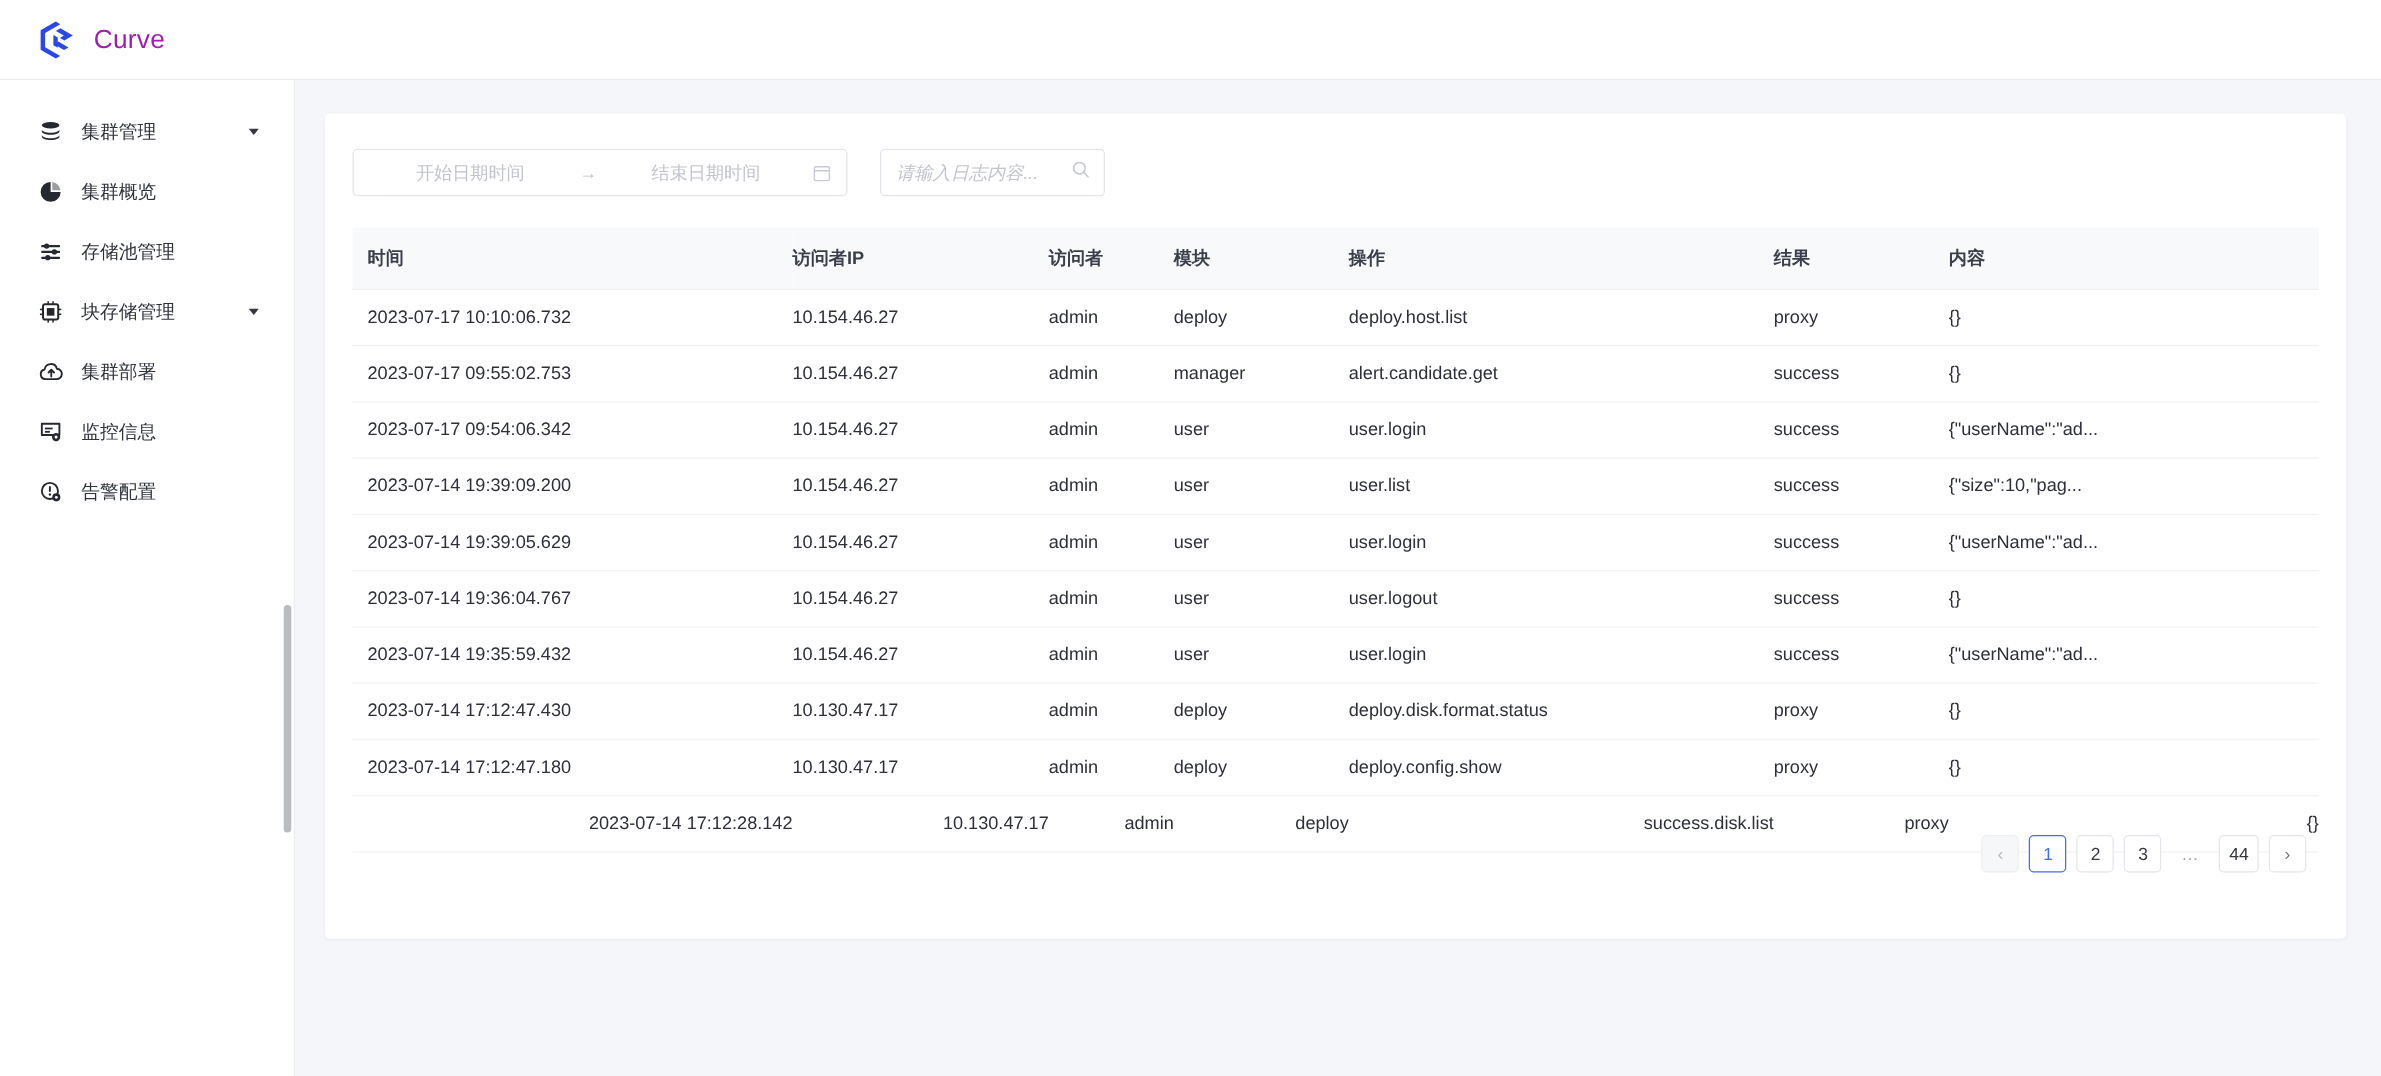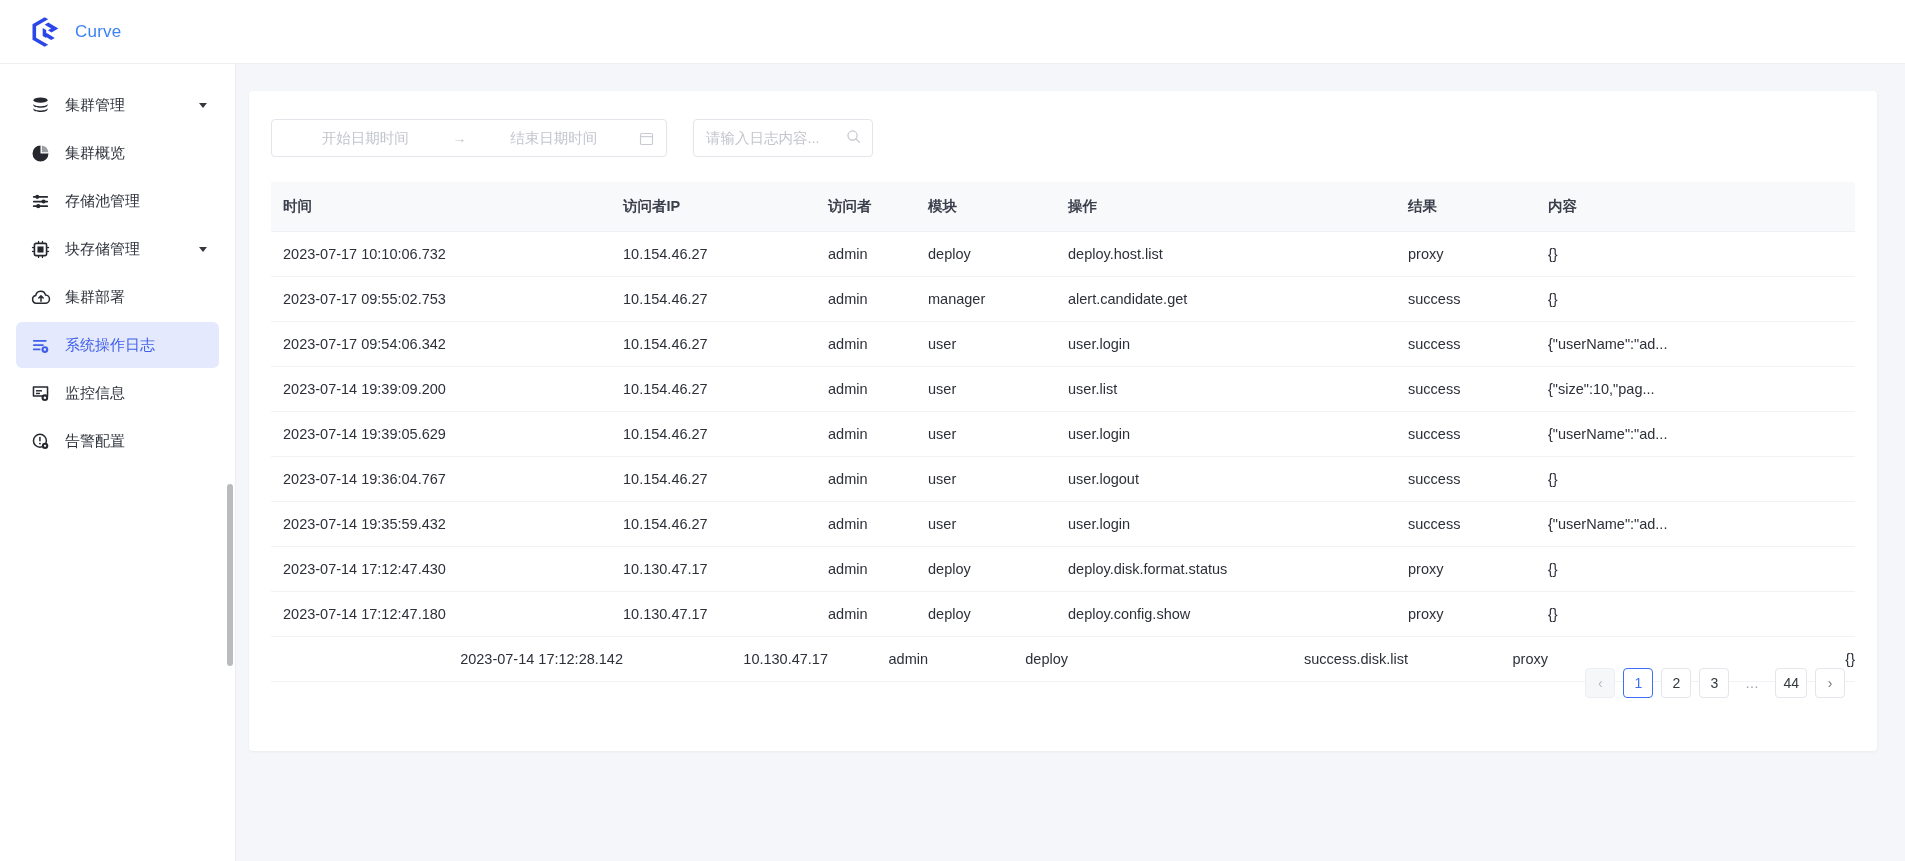--- a/index.html
+++ b/index.html
@@ -16,21 +16,21 @@
   .topbar {
     position: absolute; top: 0; left: 0; right: 0; height: 64px;
     background: #ffffff;
     border-bottom: 1px solid #eceef2;
     display: flex; align-items: center; justify-content: space-between;
     z-index: 20;
   }
   .brand { display: flex; align-items: center; gap: 13px; padding-left: 28px; }
   .brand-mark { width: 34px; height: 34px; display: block; }
   .brand-name {
-    font-size: 17px; color: #3b82f6; letter-spacing: .2px;
+    font-size: 21px; color: #a21caf; letter-spacing: .2px;
   }
   .topbar-right {
     display: flex; align-items: center; gap: 0; padding-right: 30px;
   }
   .tb-item {
     display: flex; align-items: center; gap: 6px;
     font-size: 15px; color: #2b2f38;
     padding: 6px 18px; cursor: pointer; white-space: nowrap;
   }
   .caret {
@@ -76,21 +76,21 @@
     background: #b9bcbf;
   }
 
   
   .main {
     position: absolute; top: 64px; left: 236px; right: 0; bottom: 0;
     background: #f5f6f9;
     overflow: hidden;
   }
   .card {
-    position: absolute; top: 27px; left: 13px; right: 28px; height: 660px;
+    position: absolute; top: 27px; left: 24px; right: 28px; height: 660px;
     background: #ffffff; border-radius: 4px;
     box-shadow: 0 1px 3px rgba(16,24,40,.05);
   }
 
   
   .filters { display: flex; align-items: center; padding: 28px 0 0 22px; gap: 26px; }
   .daterange {
     width: 396px; height: 38px;
     border: 1px solid #e3e5ea; border-radius: 4px;
     display: flex; align-items: center; padding: 0 12px;
@@ -104,21 +104,21 @@
   .dr-cal { margin-left: 4px; display: flex; align-items: center; }
 
   .searchbox {
     width: 180px; height: 38px;
     border: 1px solid #e3e5ea; border-radius: 4px;
     display: flex; align-items: center; padding: 0 11px 0 12px;
     background: #fff; gap: 6px;
   }
   .searchbox .sb-text {
     flex: 1 1 auto; font-size: 14.5px; color: #c2c5cc; white-space: nowrap;
-    overflow: hidden; cursor: text;
+    overflow: hidden; cursor: text; font-style: italic;
   }
 
   
   .tbl-wrap { margin: 25px 0 0 0; padding: 0 22px; }
   table.log { width: 100%; border-collapse: collapse; table-layout: fixed; }
   table.log thead th {
     background: #f8f9fb;
     text-align: left;
     font-size: 14.5px; font-weight: 700; color: #3a3f4b;
     padding: 15px 0 15px 0;
@@ -239,34 +239,20 @@
   <div class="nav-item">
     <span class="ico">
       <svg width="20" height="20" viewBox="0 0 20 20">
         <path d="M5.2 16.3a3.9 3.9 0 0 1-.5-7.7 5 5 0 0 1 9.8-.6 3.6 3.6 0 0 1-.4 8.3z" fill="none" stroke="#25282f" stroke-width="1.5" stroke-linejoin="round"></path>
         <path d="M10 14.2V8.9M7.8 11l2.2-2.2L12.2 11" fill="none" stroke="#25282f" stroke-width="1.5" stroke-linecap="round" stroke-linejoin="round"></path>
       </svg>
     </span>
     <span class="lbl">集群部署</span>
   </div>
 
-  <div class="nav-item active">
-    <span class="ico">
-      <svg width="19" height="19" viewBox="0 0 20 20">
-        <g fill="#4060e8">
-          <rect x="2" y="4.1" width="14.5" height="1.9" rx=".9"></rect>
-          <rect x="2" y="8.6" width="11.5" height="1.9" rx=".9"></rect>
-          <rect x="2" y="13.1" width="8" height="1.9" rx=".9"></rect>
-        </g>
-        <circle cx="14.6" cy="14.3" r="3.6" fill="#4060e8"></circle>
-        <circle cx="14.6" cy="14.3" r="1.3" fill="#e4e9fd"></circle>
-      </svg>
-    </span>
-    <span class="lbl">系统操作日志</span>
-  </div>
 
   <div class="nav-item">
     <span class="ico">
       <svg width="19" height="19" viewBox="0 0 20 20">
         <path d="M2.6 3.2h14.8v9.4H2.6z" fill="none" stroke="#25282f" stroke-width="1.6" stroke-linejoin="round"></path>
         <rect x="5.2" y="6.4" width="6.4" height="1.5" fill="#25282f"></rect>
         <rect x="5.2" y="9.2" width="4.2" height="1.5" fill="#25282f"></rect>
         <circle cx="14.6" cy="14.4" r="3.5" fill="#25282f"></circle>
         <circle cx="14.6" cy="14.4" r="1.3" fill="#ffffff"></circle>
       </svg>

